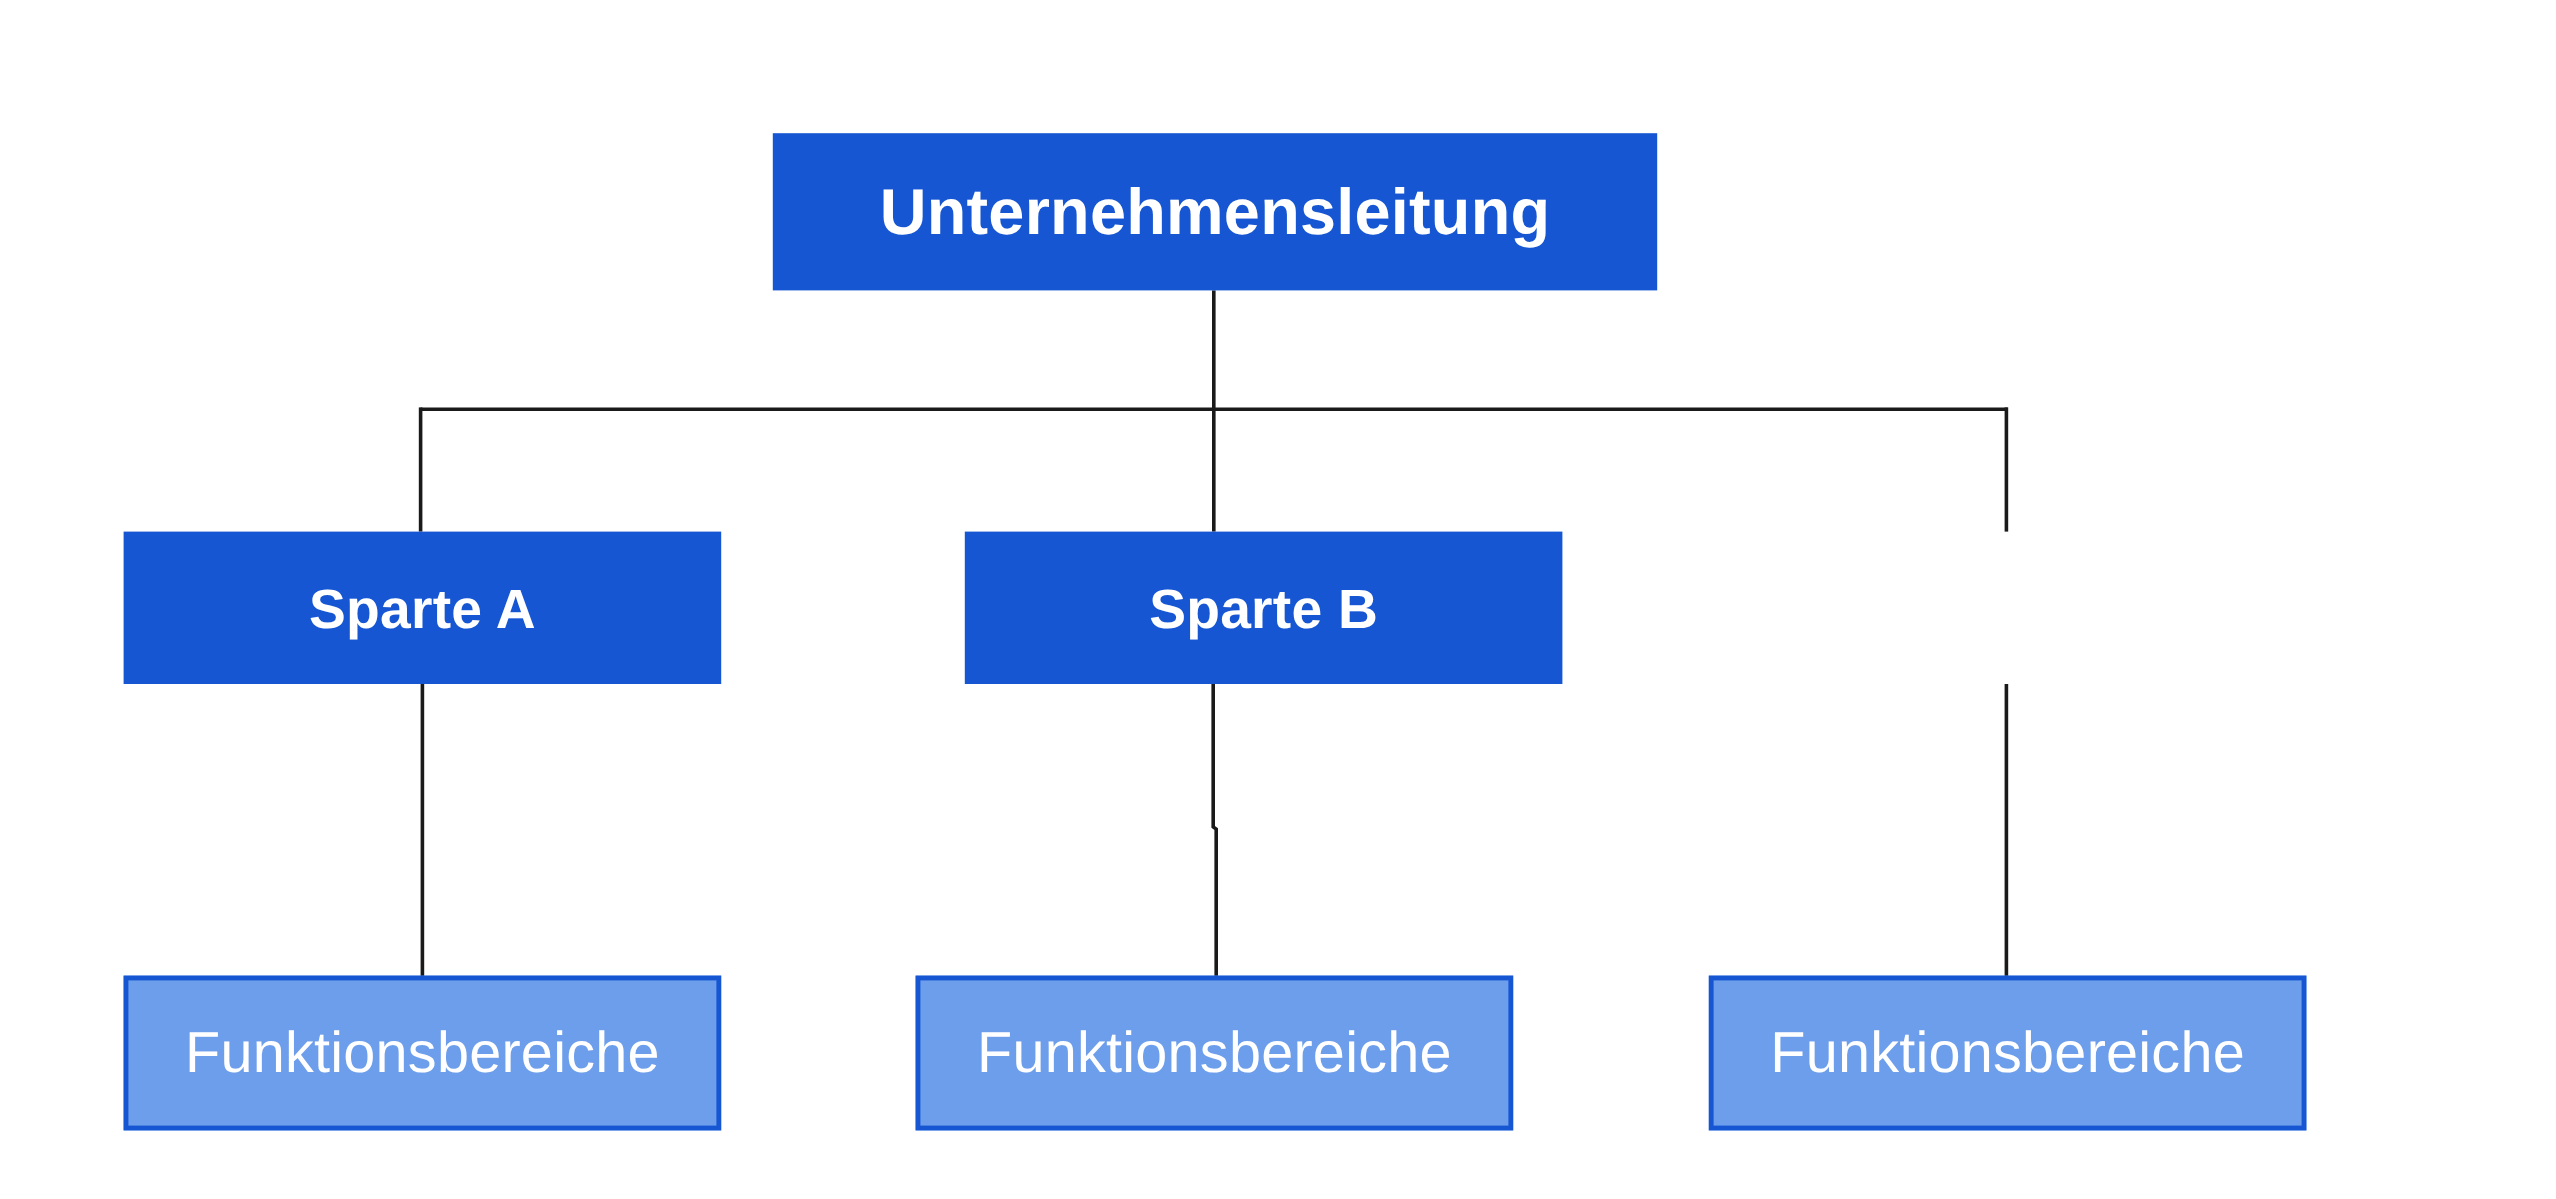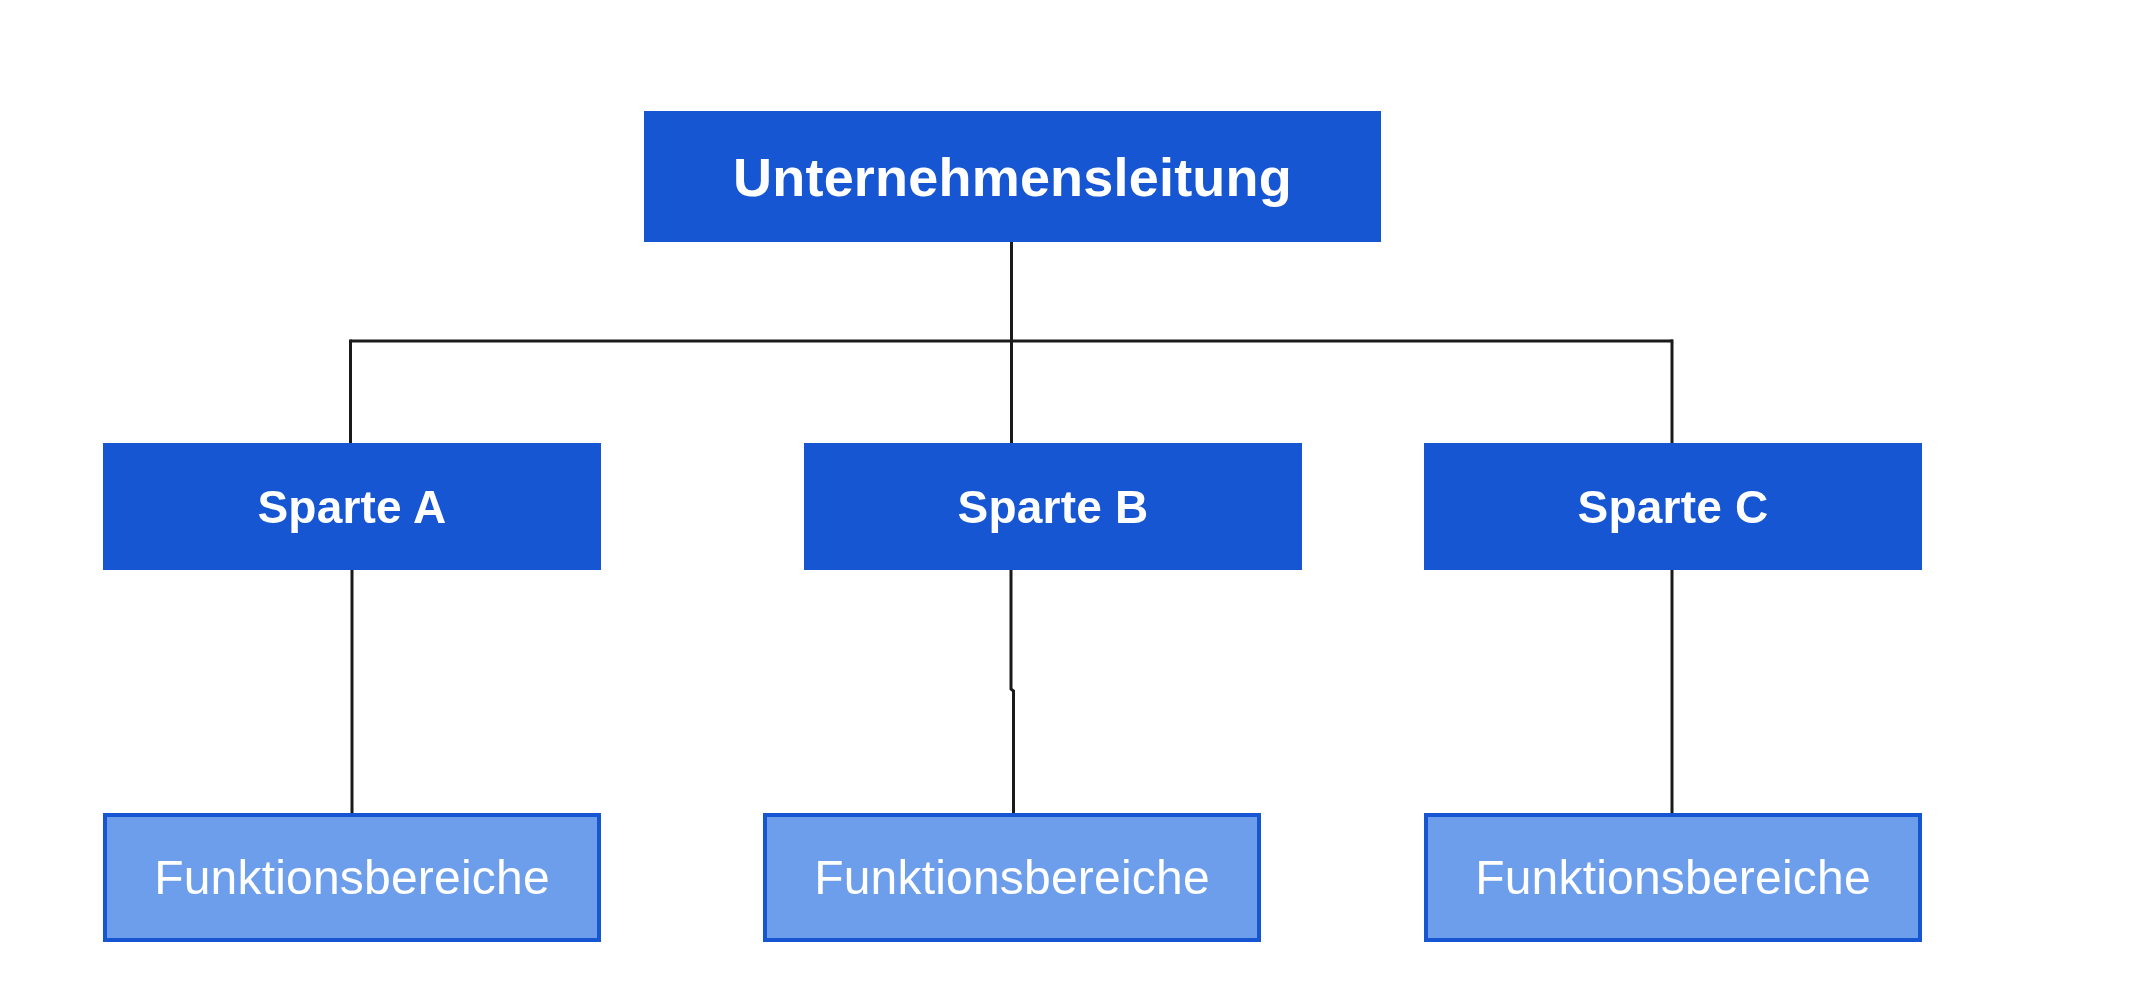--- a/index.html
+++ b/index.html
@@ -88,23 +88,20 @@
   <div class="node dark root">
     <span>Unternehmensleitung</span>
   </div>
 
   <div class="node dark division pos-a">
     <span>Sparte A</span>
   </div>
   <div class="node dark division pos-b">
     <span>Sparte B</span>
   </div>
-  <div class="node dark division pos-c">
-    <span>Sparte C</span>
-  </div>
 
   <div class="node light function pos-a">
     <span>Funktionsbereiche</span>
   </div>
   <div class="node light function pos-b">
     <span>Funktionsbereiche</span>
   </div>
   <div class="node light function pos-c">
     <span>Funktionsbereiche</span>
   </div>

